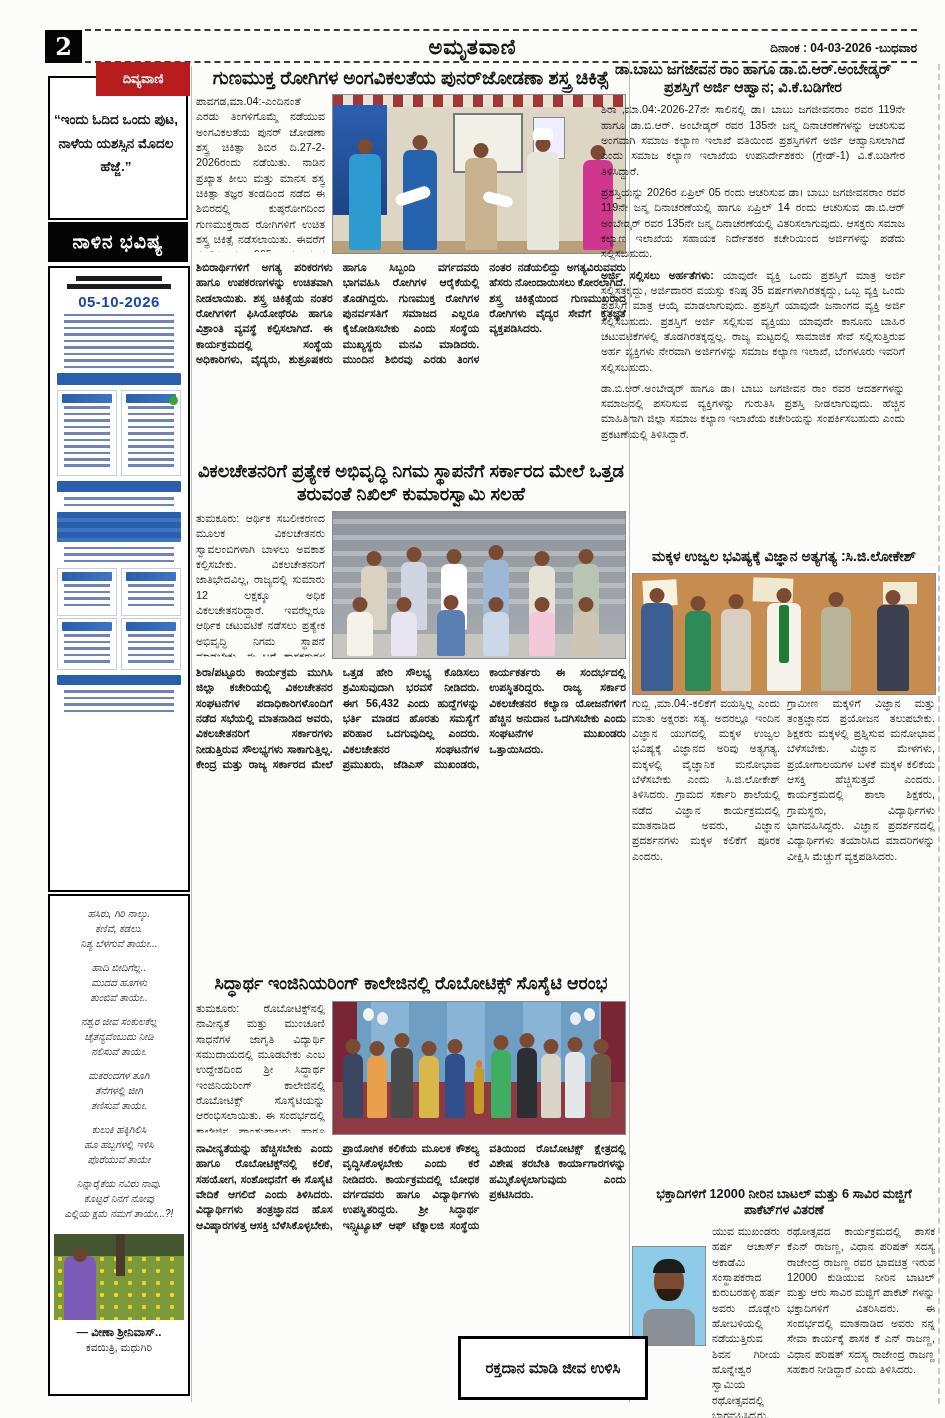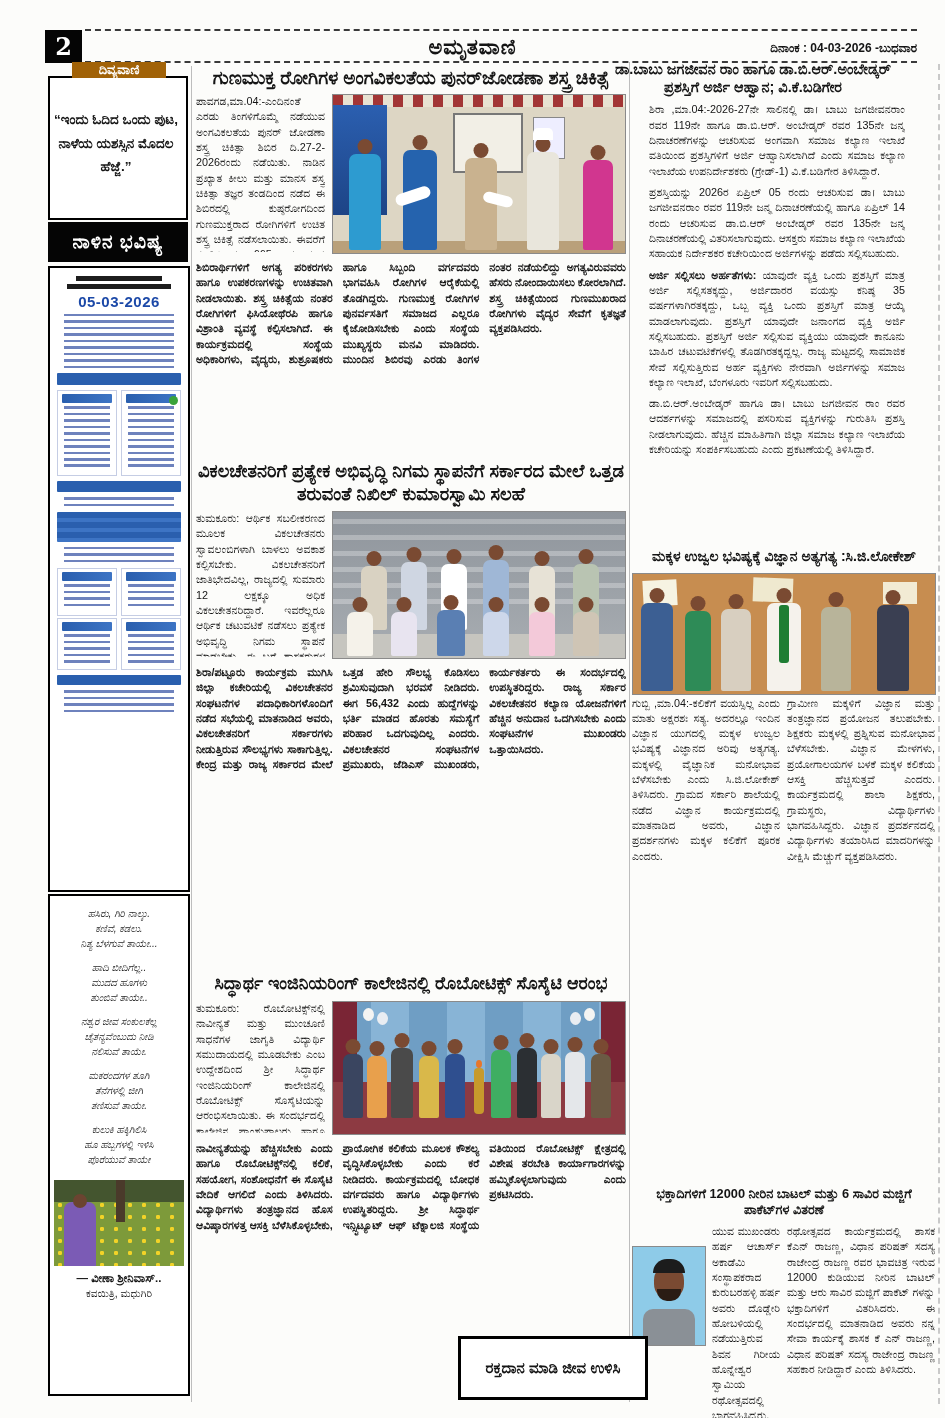--- a/index.html
+++ b/index.html
@@ -8,21 +8,21 @@
   .abs{position:absolute;}
   
   .dash{border-top:2px dashed #3a3a3a;height:0;}
   .pagebox{left:45px;top:30px;width:37px;height:33px;background:#050505;color:#fff;
            font-family:"DejaVu Serif",serif;font-weight:bold;font-size:24px;display:flex;
            align-items:center;justify-content:center;}
   .masthead{left:0;right:0;top:35px;text-align:center;font-size:21px;font-weight:bold;letter-spacing:1px;}
   .dateline{right:28px;top:41px;font-size:12px;font-weight:bold;}
   
   .qbox{left:48px;top:76px;width:136px;height:140px;border:2px solid #000;background:#fff;}
-  .qtab{left:72px;top:62px;width:94px;height:16px;background:#a16207;color:#fff;font-size:13px;
+  .qtab{left:96px;top:62px;width:94px;height:34px;background:#b91c1c;color:#fff;font-size:13px;
         font-weight:bold;display:flex;align-items:center;justify-content:center;z-index:2;}
   .quote{left:52px;top:108px;width:128px;text-align:center;font-size:13.5px;font-weight:bold;line-height:1.75;}
   .fbar{left:48px;top:222px;width:140px;height:40px;background:#050505;color:#fff;font-size:19px;
         font-weight:bold;display:flex;align-items:center;justify-content:center;letter-spacing:1px;}
   .calbox{left:48px;top:266px;width:138px;height:622px;border:2px solid #000;background:#fff;overflow:hidden;}
   .cal-in{padding:5px 4px;}
   .bk{height:5px;background:#1d1d1d;margin:3px auto;}
   .caldate{text-align:center;color:#1c49a8;font-weight:bold;font-size:15px;letter-spacing:.5px;margin:4px 0;}
   .tl{background:repeating-linear-gradient(to bottom,#6e82bd 0 2.5px,transparent 2.5px 6.5px);margin:3px 10px;}
   .bb{background:#2a5fae;margin:5px 3px;border-radius:1px;}
@@ -70,21 +70,21 @@
   <div class="abs qtab">ದಿವ್ಯವಾಣಿ</div>
   <div class="abs qbox"></div>
   <div class="abs quote">“ಇಂದು ಓದಿದ ಒಂದು ಪುಟ, ನಾಳೆಯ ಯಶಸ್ಸಿನ ಮೊದಲ ಹೆಜ್ಜೆ.”</div>
 
   <div class="abs fbar">ನಾಳಿನ ಭವಿಷ್ಯ</div>
 
   <div class="abs calbox">
     <div class="cal-in">
       <div class="bk" style="width:86px;"></div>
       <div class="bk" style="width:104px;"></div>
-      <div class="caldate">05-03-2026</div>
+      <div class="caldate">05-10-2026</div>
       <div class="tl" style="height:54px;"></div>
       <div class="gdot"></div>
       <div class="bb" style="height:12px;"></div>
       <div class="cal2">
         <div>
           <div class="bb lbl" style="height:9px;margin:1px 2px;"></div>
           <div class="tl" style="height:64px;margin:3px 4px;"></div>
         </div>
         <div>
           <div class="bb lbl" style="height:9px;margin:1px 2px;"></div>
@@ -130,20 +130,23 @@
 ತುಂಬಿವೆ ತಾಯೇ..</div>
       <div class="stanza">ನಶ್ವರ ಜೀವ ಸಂಕುಲಕೆಲ್ಲ
 ಚೈತನ್ಯವೆಂಬುದು ನೀಡಿ
 ನಲಿಸುವೆ ತಾಯೇ.</div>
       <div class="stanza">ಮಕರಂದಗಳ ತೂಗಿ
 ತೆನೆಗಳಲ್ಲಿ ಜೀಗಿ
 ತಣಿಸುವೆ ತಾಯೇ.</div>
       <div class="stanza">ಕುಲುಕಿ ಹಕ್ಕಿಗಿಲಿಸಿ
 ಹೂ ಹಬ್ಬಗಳಲ್ಲಿ ಇಳಿಸಿ
 ಪೊರೆಯುವೆ ತಾಯೇ</div>
+      <div class="stanza">ನಿನ್ನಾರೈಕೆಯ ನವಿರು ನಾವು.
+ಕೊಟ್ಟರೆ ನಿನಗೆ ನೋವು
+ಎಲ್ಲಿಯ ಕ್ಷಮೆ ನಮಗೆ ತಾಯೇ...?!</div>
     </div>
     <div class="poet-photo" style="background:linear-gradient(#44552f 0 22px,#7d9a3a 22px);">
       <b class="abs" style="left:0;top:20px;right:0;bottom:0;background-image:radial-gradient(circle 3px at 6px 5px,#f2d327 70%,transparent 72%);background-size:14px 12px;"></b>
       <b class="abs" style="left:62px;top:0;width:9px;height:42px;background:#4a3a2a;"></b>
       <b class="abs" style="left:10px;bottom:0;width:32px;height:64px;background:#7b5bb5;border-radius:8px 8px 0 0;"></b>
       <b class="abs" style="left:19px;bottom:58px;width:14px;height:14px;border-radius:50%;background:#6b4431;"></b>
     </div>
     <div class="attrib">—  ವೀಣಾ ಶ್ರೀನಿವಾಸ್..</div>
     <div class="attrib2">ಕವಯಿತ್ರಿ, ಮಧುಗಿರಿ</div>
   </div>
@@ -226,21 +229,21 @@
     </div>
     <div class="bt cols3" style="margin-top:6px;height:262px;">ನಾವೀನ್ಯತೆಯನ್ನು ಹೆಚ್ಚಿಸಬೇಕು ಎಂದು ಹಾಗೂ ರೊಬೋಟಿಕ್ಸ್‌ನಲ್ಲಿ ಕಲಿಕೆ, ಸಹಯೋಗ, ಸಂಶೋಧನೆಗೆ ಈ ಸೊಸೈಟಿ ವೇದಿಕೆ ಆಗಲಿದೆ ಎಂದು ತಿಳಿಸಿದರು. ವಿದ್ಯಾರ್ಥಿಗಳು ತಂತ್ರಜ್ಞಾನದ ಹೊಸ ಆವಿಷ್ಕಾರಗಳತ್ತ ಆಸಕ್ತಿ ಬೆಳೆಸಿಕೊಳ್ಳಬೇಕು, ಪ್ರಾಯೋಗಿಕ ಕಲಿಕೆಯ ಮೂಲಕ ಕೌಶಲ್ಯ ವೃದ್ಧಿಸಿಕೊಳ್ಳಬೇಕು ಎಂದು ಕರೆ ನೀಡಿದರು. ಕಾರ್ಯಕ್ರಮದಲ್ಲಿ ಬೋಧಕ ವರ್ಗದವರು ಹಾಗೂ ವಿದ್ಯಾರ್ಥಿಗಳು ಉಪಸ್ಥಿತರಿದ್ದರು. ಶ್ರೀ ಸಿದ್ಧಾರ್ಥ ಇನ್ಸ್ಟಿಟ್ಯೂಟ್ ಆಫ್ ಟೆಕ್ನಾಲಜಿ ಸಂಸ್ಥೆಯ ವತಿಯಿಂದ ರೊಬೋಟಿಕ್ಸ್ ಕ್ಷೇತ್ರದಲ್ಲಿ ವಿಶೇಷ ತರಬೇತಿ ಕಾರ್ಯಾಗಾರಗಳನ್ನು ಹಮ್ಮಿಕೊಳ್ಳಲಾಗುವುದು ಎಂದು ಪ್ರಕಟಿಸಿದರು.</div>
   </div>
 
   <div class="abs notice">
     <span>ರಕ್ತದಾನ ಮಾಡಿ ಜೀವ ಉಳಿಸಿ</span>
   </div>
 
   <div class="abs" style="left:601px;top:60px;width:304px;">
     <div class="hl" style="font-size:14.5px;">ಡಾ.ಬಾಬು ಜಗಜೀವನ ರಾಂ ಹಾಗೂ ಡಾ.ಬಿ.ಆರ್.ಅಂಬೇಡ್ಕರ್ ಪ್ರಶಸ್ತಿಗೆ ಅರ್ಜಿ ಆಹ್ವಾನ; ವಿ.ಕೆ.ಬಡಿಗೇರ</div>
-    <div class="bt" style="margin-top:6px;height:432px;margin-left:48px;">
+    <div class="bt" style="margin-top:6px;height:432px;">
       <p style="margin:0 0 6px 0;">ಶಿರಾ ,ಮಾ.04:-2026-27ನೇ ಸಾಲಿನಲ್ಲಿ ಡಾ। ಬಾಬು ಜಗಜೀವನರಾಂ ರವರ 119ನೇ ಹಾಗೂ ಡಾ.ಬಿ.ಆರ್. ಅಂಬೇಡ್ಕರ್ ರವರ 135ನೇ ಜನ್ಮ ದಿನಾಚರಣೆಗಳನ್ನು ಆಚರಿಸುವ ಅಂಗವಾಗಿ ಸಮಾಜ ಕಲ್ಯಾಣ ಇಲಾಖೆ ವತಿಯಿಂದ ಪ್ರಶಸ್ತಿಗಳಿಗೆ ಅರ್ಜಿ ಆಹ್ವಾನಿಸಲಾಗಿದೆ ಎಂದು ಸಮಾಜ ಕಲ್ಯಾಣ ಇಲಾಖೆಯ ಉಪನಿರ್ದೇಶಕರು (ಗ್ರೇಡ್-1) ವಿ.ಕೆ.ಬಡಿಗೇರ ತಿಳಿಸಿದ್ದಾರೆ.</p>
       <p style="margin:0 0 6px 0;">ಪ್ರಶಸ್ತಿಯನ್ನು 2026ರ ಏಪ್ರಿಲ್ 05 ರಂದು ಆಚರಿಸುವ ಡಾ। ಬಾಬು ಜಗಜೀವನರಾಂ ರವರ 119ನೇ ಜನ್ಮ ದಿನಾಚರಣೆಯಲ್ಲಿ ಹಾಗೂ ಏಪ್ರಿಲ್ 14 ರಂದು ಆಚರಿಸುವ ಡಾ.ಬಿ.ಆರ್ ಅಂಬೇಡ್ಕರ್ ರವರ 135ನೇ ಜನ್ಮ ದಿನಾಚರಣೆಯಲ್ಲಿ ವಿತರಿಸಲಾಗುವುದು. ಆಸಕ್ತರು ಸಮಾಜ ಕಲ್ಯಾಣ ಇಲಾಖೆಯ ಸಹಾಯಕ ನಿರ್ದೇಶಕರ ಕಚೇರಿಯಿಂದ ಅರ್ಜಿಗಳನ್ನು ಪಡೆದು ಸಲ್ಲಿಸಬಹುದು.</p>
       <p style="margin:0 0 6px 0;">
         <b>ಅರ್ಜಿ ಸಲ್ಲಿಸಲು ಅರ್ಹತೆಗಳು: </b><span>ಯಾವುದೇ ವ್ಯಕ್ತಿ ಒಂದು ಪ್ರಶಸ್ತಿಗೆ ಮಾತ್ರ ಅರ್ಜಿ ಸಲ್ಲಿಸತಕ್ಕದ್ದು, ಅರ್ಜಿದಾರರ ವಯಸ್ಸು ಕನಿಷ್ಠ 35 ವರ್ಷಗಳಾಗಿರತಕ್ಕದ್ದು, ಒಬ್ಬ ವ್ಯಕ್ತಿ ಒಂದು ಪ್ರಶಸ್ತಿಗೆ ಮಾತ್ರ ಆಯ್ಕೆ ಮಾಡಲಾಗುವುದು. ಪ್ರಶಸ್ತಿಗೆ ಯಾವುದೇ ಜನಾಂಗದ ವ್ಯಕ್ತಿ ಅರ್ಜಿ ಸಲ್ಲಿಸಬಹುದು. ಪ್ರಶಸ್ತಿಗೆ ಅರ್ಜಿ ಸಲ್ಲಿಸುವ ವ್ಯಕ್ತಿಯು ಯಾವುದೇ ಕಾನೂನು ಬಾಹಿರ ಚಟುವಟಿಕೆಗಳಲ್ಲಿ ತೊಡಗಿರತಕ್ಕದ್ದಲ್ಲ. ರಾಜ್ಯ ಮಟ್ಟದಲ್ಲಿ ಸಾಮಾಜಿಕ ಸೇವೆ ಸಲ್ಲಿಸುತ್ತಿರುವ ಅರ್ಹ ವ್ಯಕ್ತಿಗಳು ನೇರವಾಗಿ ಅರ್ಜಿಗಳನ್ನು ಸಮಾಜ ಕಲ್ಯಾಣ ಇಲಾಖೆ, ಬೆಂಗಳೂರು ಇವರಿಗೆ ಸಲ್ಲಿಸಬಹುದು.</span>
       </p>
       <p style="margin:0;">ಡಾ.ಬಿ.ಆರ್.ಅಂಬೇಡ್ಕರ್ ಹಾಗೂ ಡಾ। ಬಾಬು ಜಗಜೀವನ ರಾಂ ರವರ ಆದರ್ಶಗಳನ್ನು ಸಮಾಜದಲ್ಲಿ ಪಸರಿಸುವ ವ್ಯಕ್ತಿಗಳನ್ನು ಗುರುತಿಸಿ ಪ್ರಶಸ್ತಿ ನೀಡಲಾಗುವುದು. ಹೆಚ್ಚಿನ ಮಾಹಿತಿಗಾಗಿ ಜಿಲ್ಲಾ ಸಮಾಜ ಕಲ್ಯಾಣ ಇಲಾಖೆಯ ಕಚೇರಿಯನ್ನು ಸಂಪರ್ಕಿಸಬಹುದು ಎಂದು ಪ್ರಕಟಣೆಯಲ್ಲಿ ತಿಳಿಸಿದ್ದಾರೆ.</p>
     </div>
   </div>
 
   <div class="abs" style="left:632px;top:548px;width:304px;">

